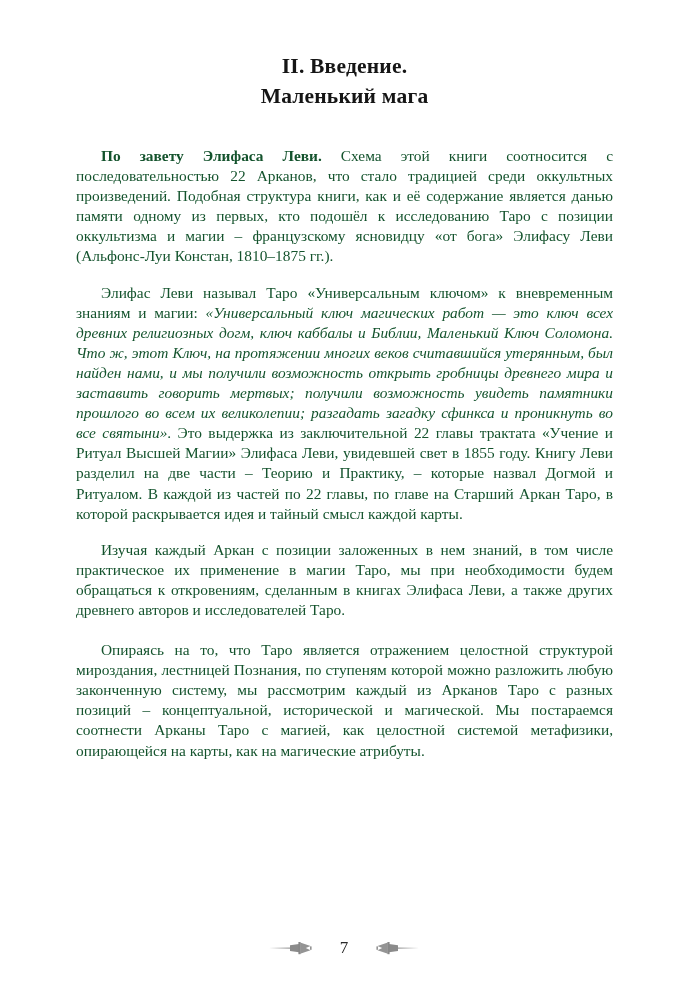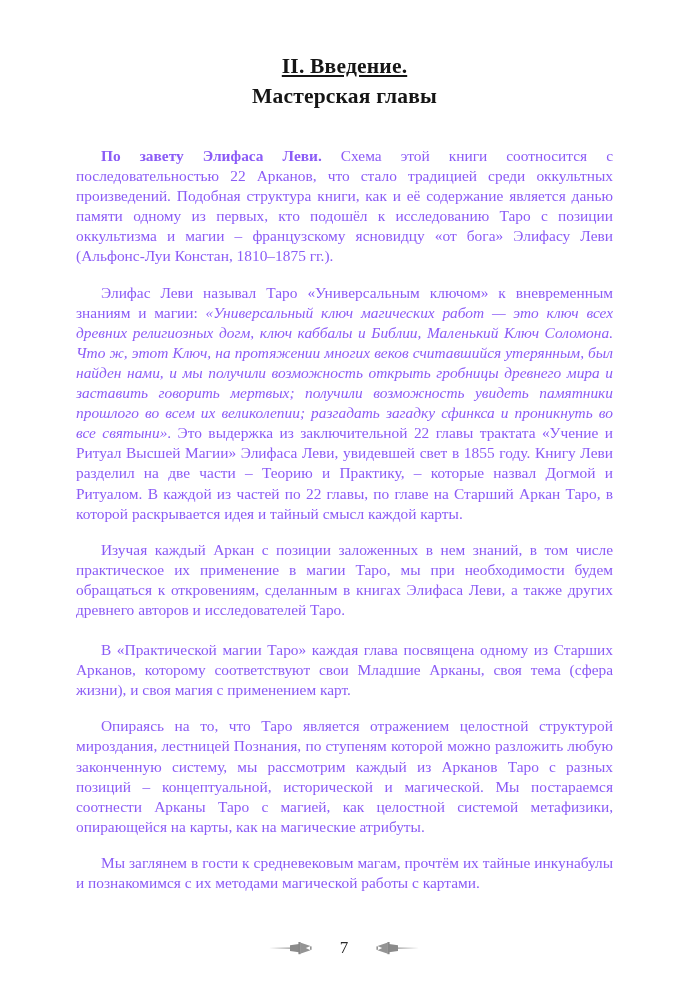--- a/index.html
+++ b/index.html
@@ -39,35 +39,35 @@
     font-size: 21.5px;
     line-height: 29px;
     letter-spacing: 0.2px;
     color: #151515;
     margin: 0 0 0 0;
   }
   .chapter-title .line {
     display: block;
     white-space: nowrap;
   }
-  .chapter-title .line-1 { margin-bottom: 1px; text-decoration: underline; }
+  .chapter-title .line-1 { margin-bottom: 1px; }
 
   
   .body-block {
     margin-top: 35px;
   }
   p.para {
     margin: 0;
     text-align: justify;
     text-justify: inter-word;
     font-size: 15.4px;
     line-height: 20.1px;
     text-indent: 25px;
     hyphens: manual;
-    color: #8b5cf6;
+    color: #14532d;
   }
   p.para + p.para { margin-top: 16px; }
 
   .group-gap { height: 20px; }
 
   .lead-in {
     font-weight: bold;
   }
   .quote-italic {
     font-style: italic;
@@ -100,39 +100,37 @@
 </style>
 </head>
 <body>
 
 <div class="page">
 
   <div class="content">
 
     <h1 class="chapter-title">
       <span class="line line-1">II. Введение.</span>
-      <span class="line line-2">Мастерская главы</span>
+      <span class="line line-2">Маленький мага</span>
     </h1>
 
     <div class="body-block">
 
       <p class="para"><span class="lead-in">По завету Элифаса Леви.</span><span> Схема этой книги соотносится с последовательностью 22 Арканов, что стало традицией среди оккультных произведений. Подобная структура книги, как и её содержание является данью памяти одному из первых, кто подошёл к исследованию Таро с позиции оккультизма и магии – французскому ясновидцу «от бога» Элифасу Леви (Альфонс-Луи Констан, 1810–1875 гг.).</span></p>
 
       <p class="para"><span>Элифас Леви называл Таро «Универсальным ключом» к вневременным знаниям и магии: </span><span class="quote-italic">«Универсальный ключ магических работ — это ключ всех древних религиозных догм, ключ каббалы и Библии, Маленький Ключ Соломона. Что ж, этот Ключ, на протяжении многих веков считавшийся утерянным, был найден нами, и мы получили возможность открыть гробницы древнего мира и заставить говорить мертвых; получили возможность увидеть памятники прошлого во всем их великолепии; разгадать загадку сфинкса и проникнуть во все святыни»</span><span>. Это выдержка из заключительной 22 главы трактата «Учение и Ритуал Высшей Магии» Элифаса Леви, увидевшей свет в 1855 году. Книгу Леви разделил на две части – Теорию и Практику, – которые назвал Догмой и Ритуалом. В каждой из частей по 22 главы, по главе на Старший Аркан Таро, в которой раскрывается идея и тайный смысл каждой карты.</span></p>
 
       <p class="para">Изучая каждый Аркан с позиции заложенных в нем знаний, в том числе практическое их применение в магии Таро, мы при необходимости будем обращаться к откровениям, сделанным в книгах Элифаса Леви, а также других древнего авторов и исследователей Таро.</p>
 
       <div class="group-gap"></div>
 
-      <p class="para">В «Практической магии Таро» каждая глава посвящена одному из Старших Арканов, которому соответствуют свои Младшие Арканы, своя тема (сфера жизни), и своя магия с применением карт.</p>
 
       <p class="para">Опираясь на то, что Таро является отражением целостной структурой мироздания, лестницей Познания, по ступеням которой можно разложить любую законченную систему, мы рассмотрим каждый из Арканов Таро с разных позиций – концептуальной, исторической и магической. Мы постараемся соотнести Арканы Таро с магией, как целостной системой метафизики, опирающейся на карты, как на магические атрибуты.</p>
 
 
-      <p class="para">Мы заглянем в гости к средневековым магам, прочтём их тайные инкунабулы и познакомимся с их методами магической работы с картами.</p>
 
     </div>
   </div>
 
   <div class="folio">
 
     <svg class="ornament" viewBox="0 0 58 20" aria-hidden="true">
       <path d="M0 10.1 L22 9.4 L22 10.8 Z" fill="#6e6e6e"></path>
       <path d="M21 7.2 L30 6.0 L30 14.2 L21 13.0 Z" fill="#5f5f5f"></path>
       <path d="M31.2 4.4 L31.2 15.8 L41.5 12.2 L36.8 10.1 L41.5 8.0 Z" fill="#6b6b6b"></path>

